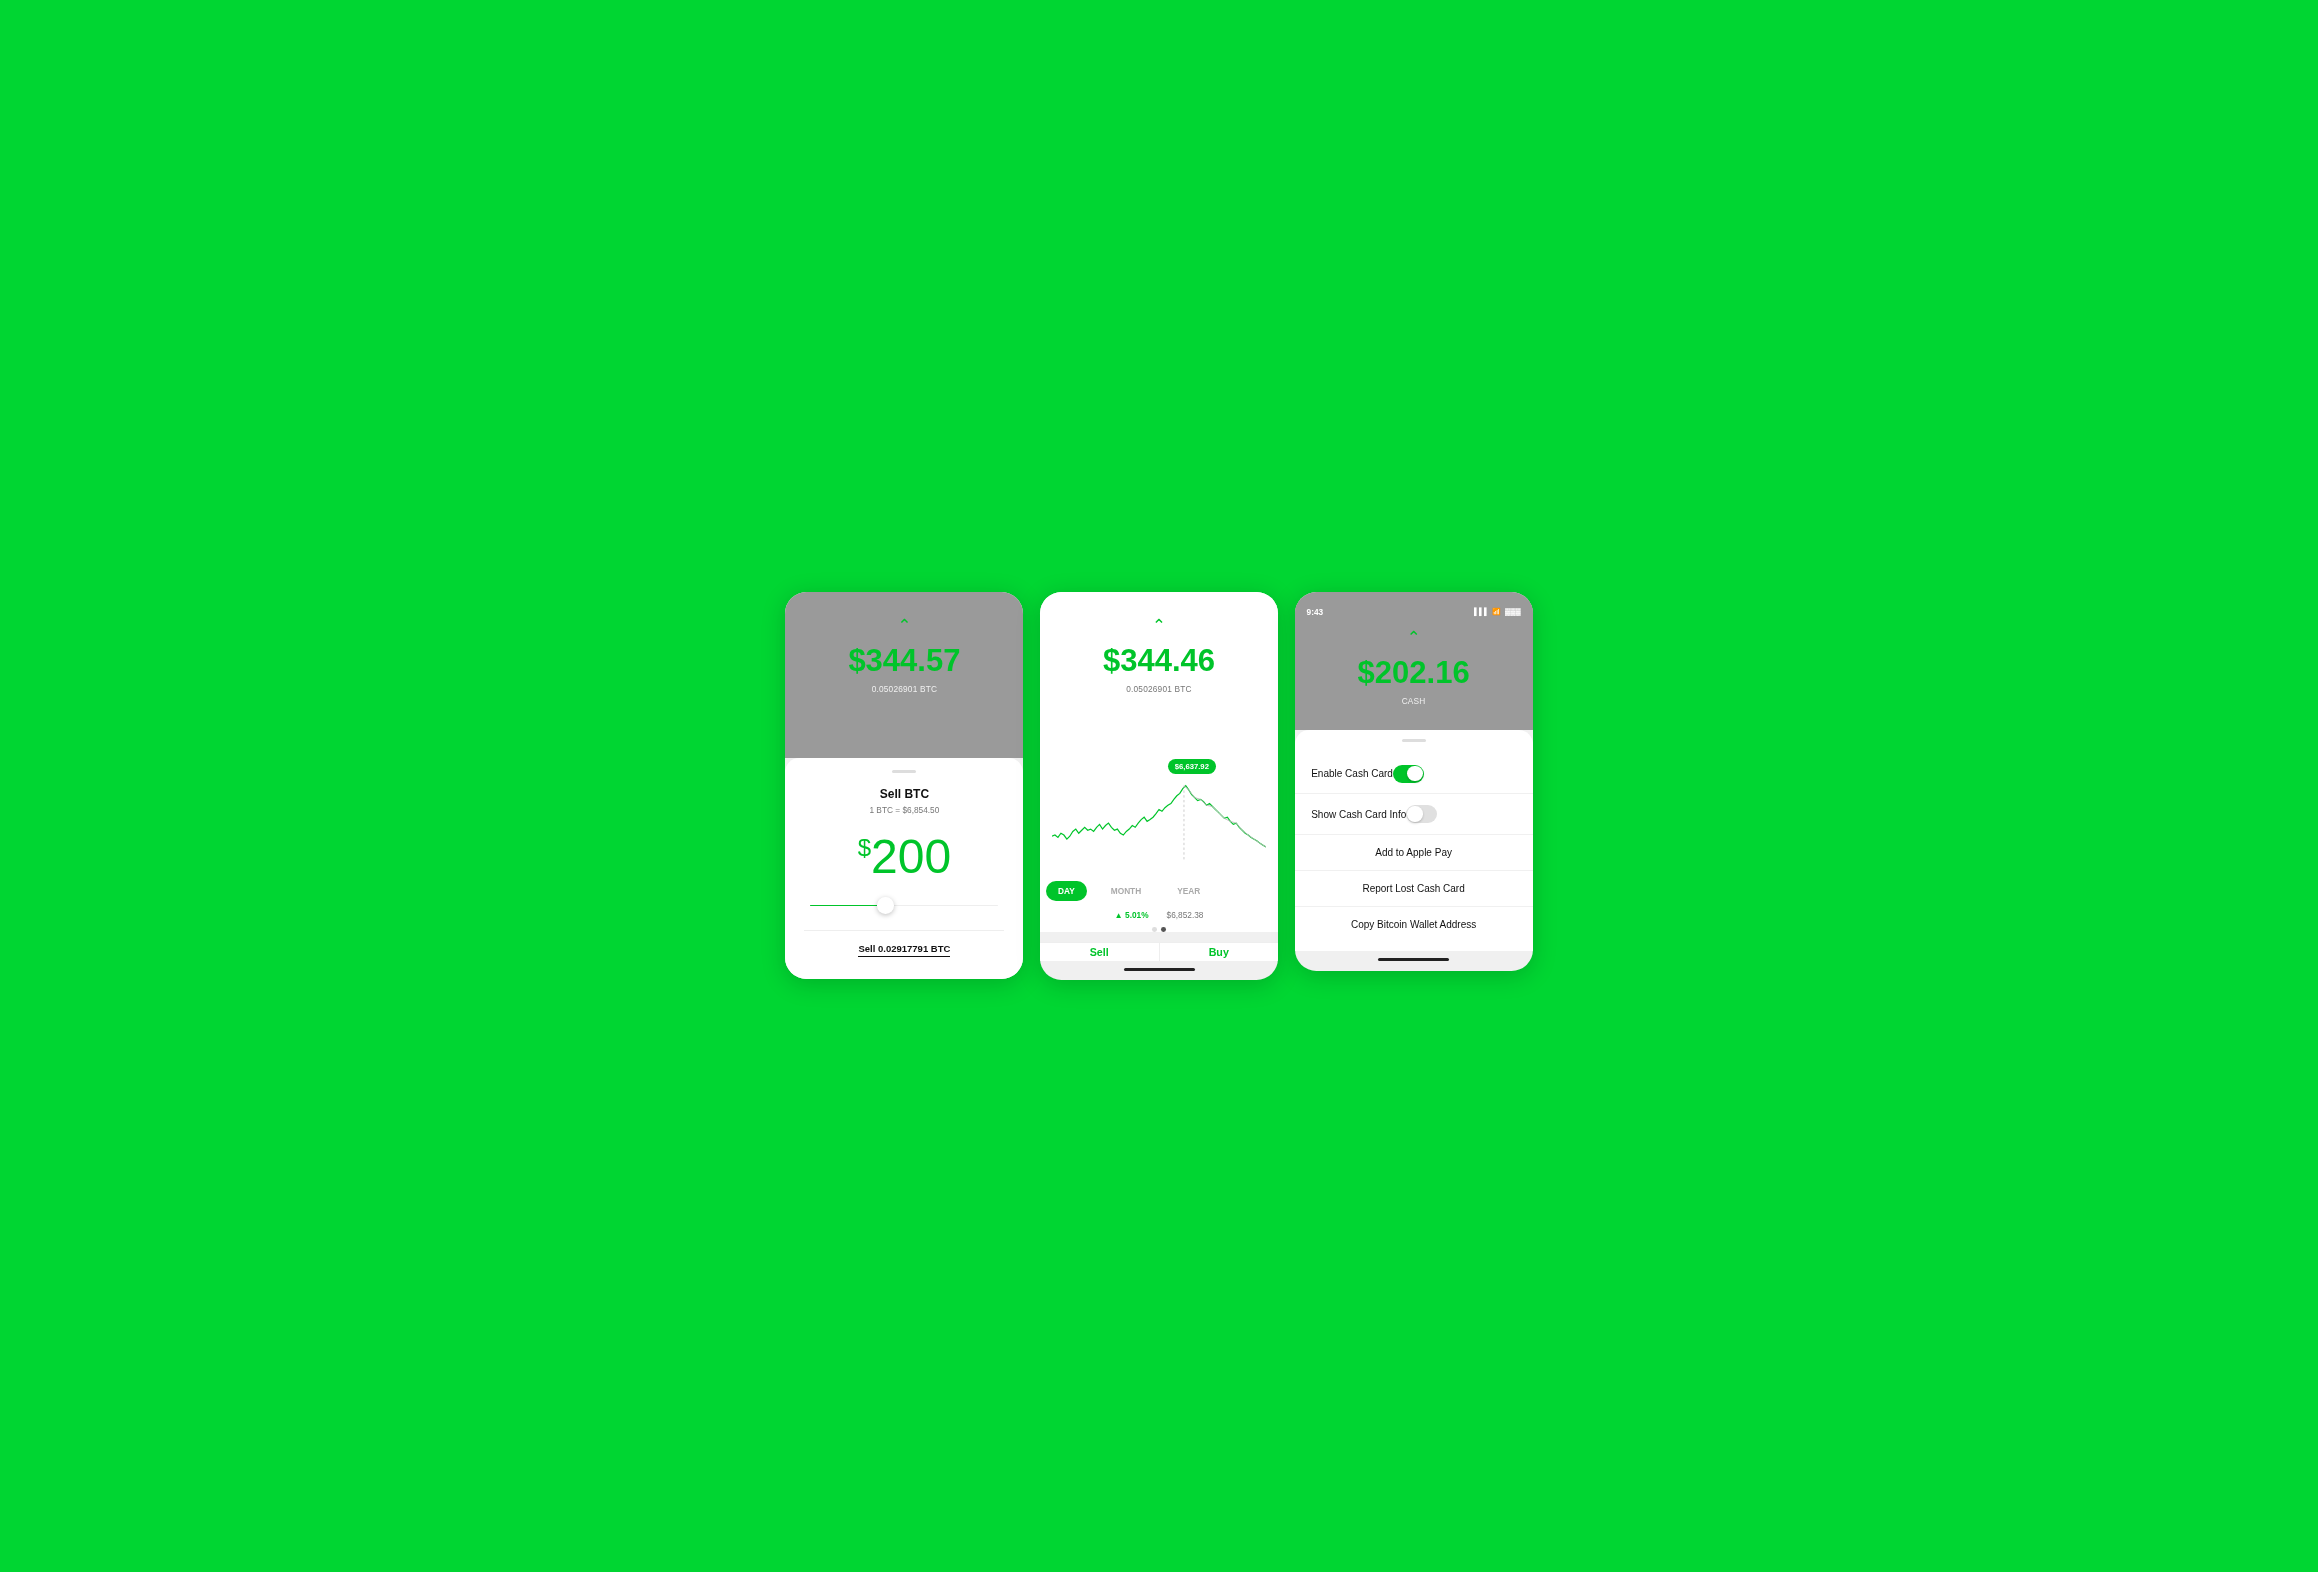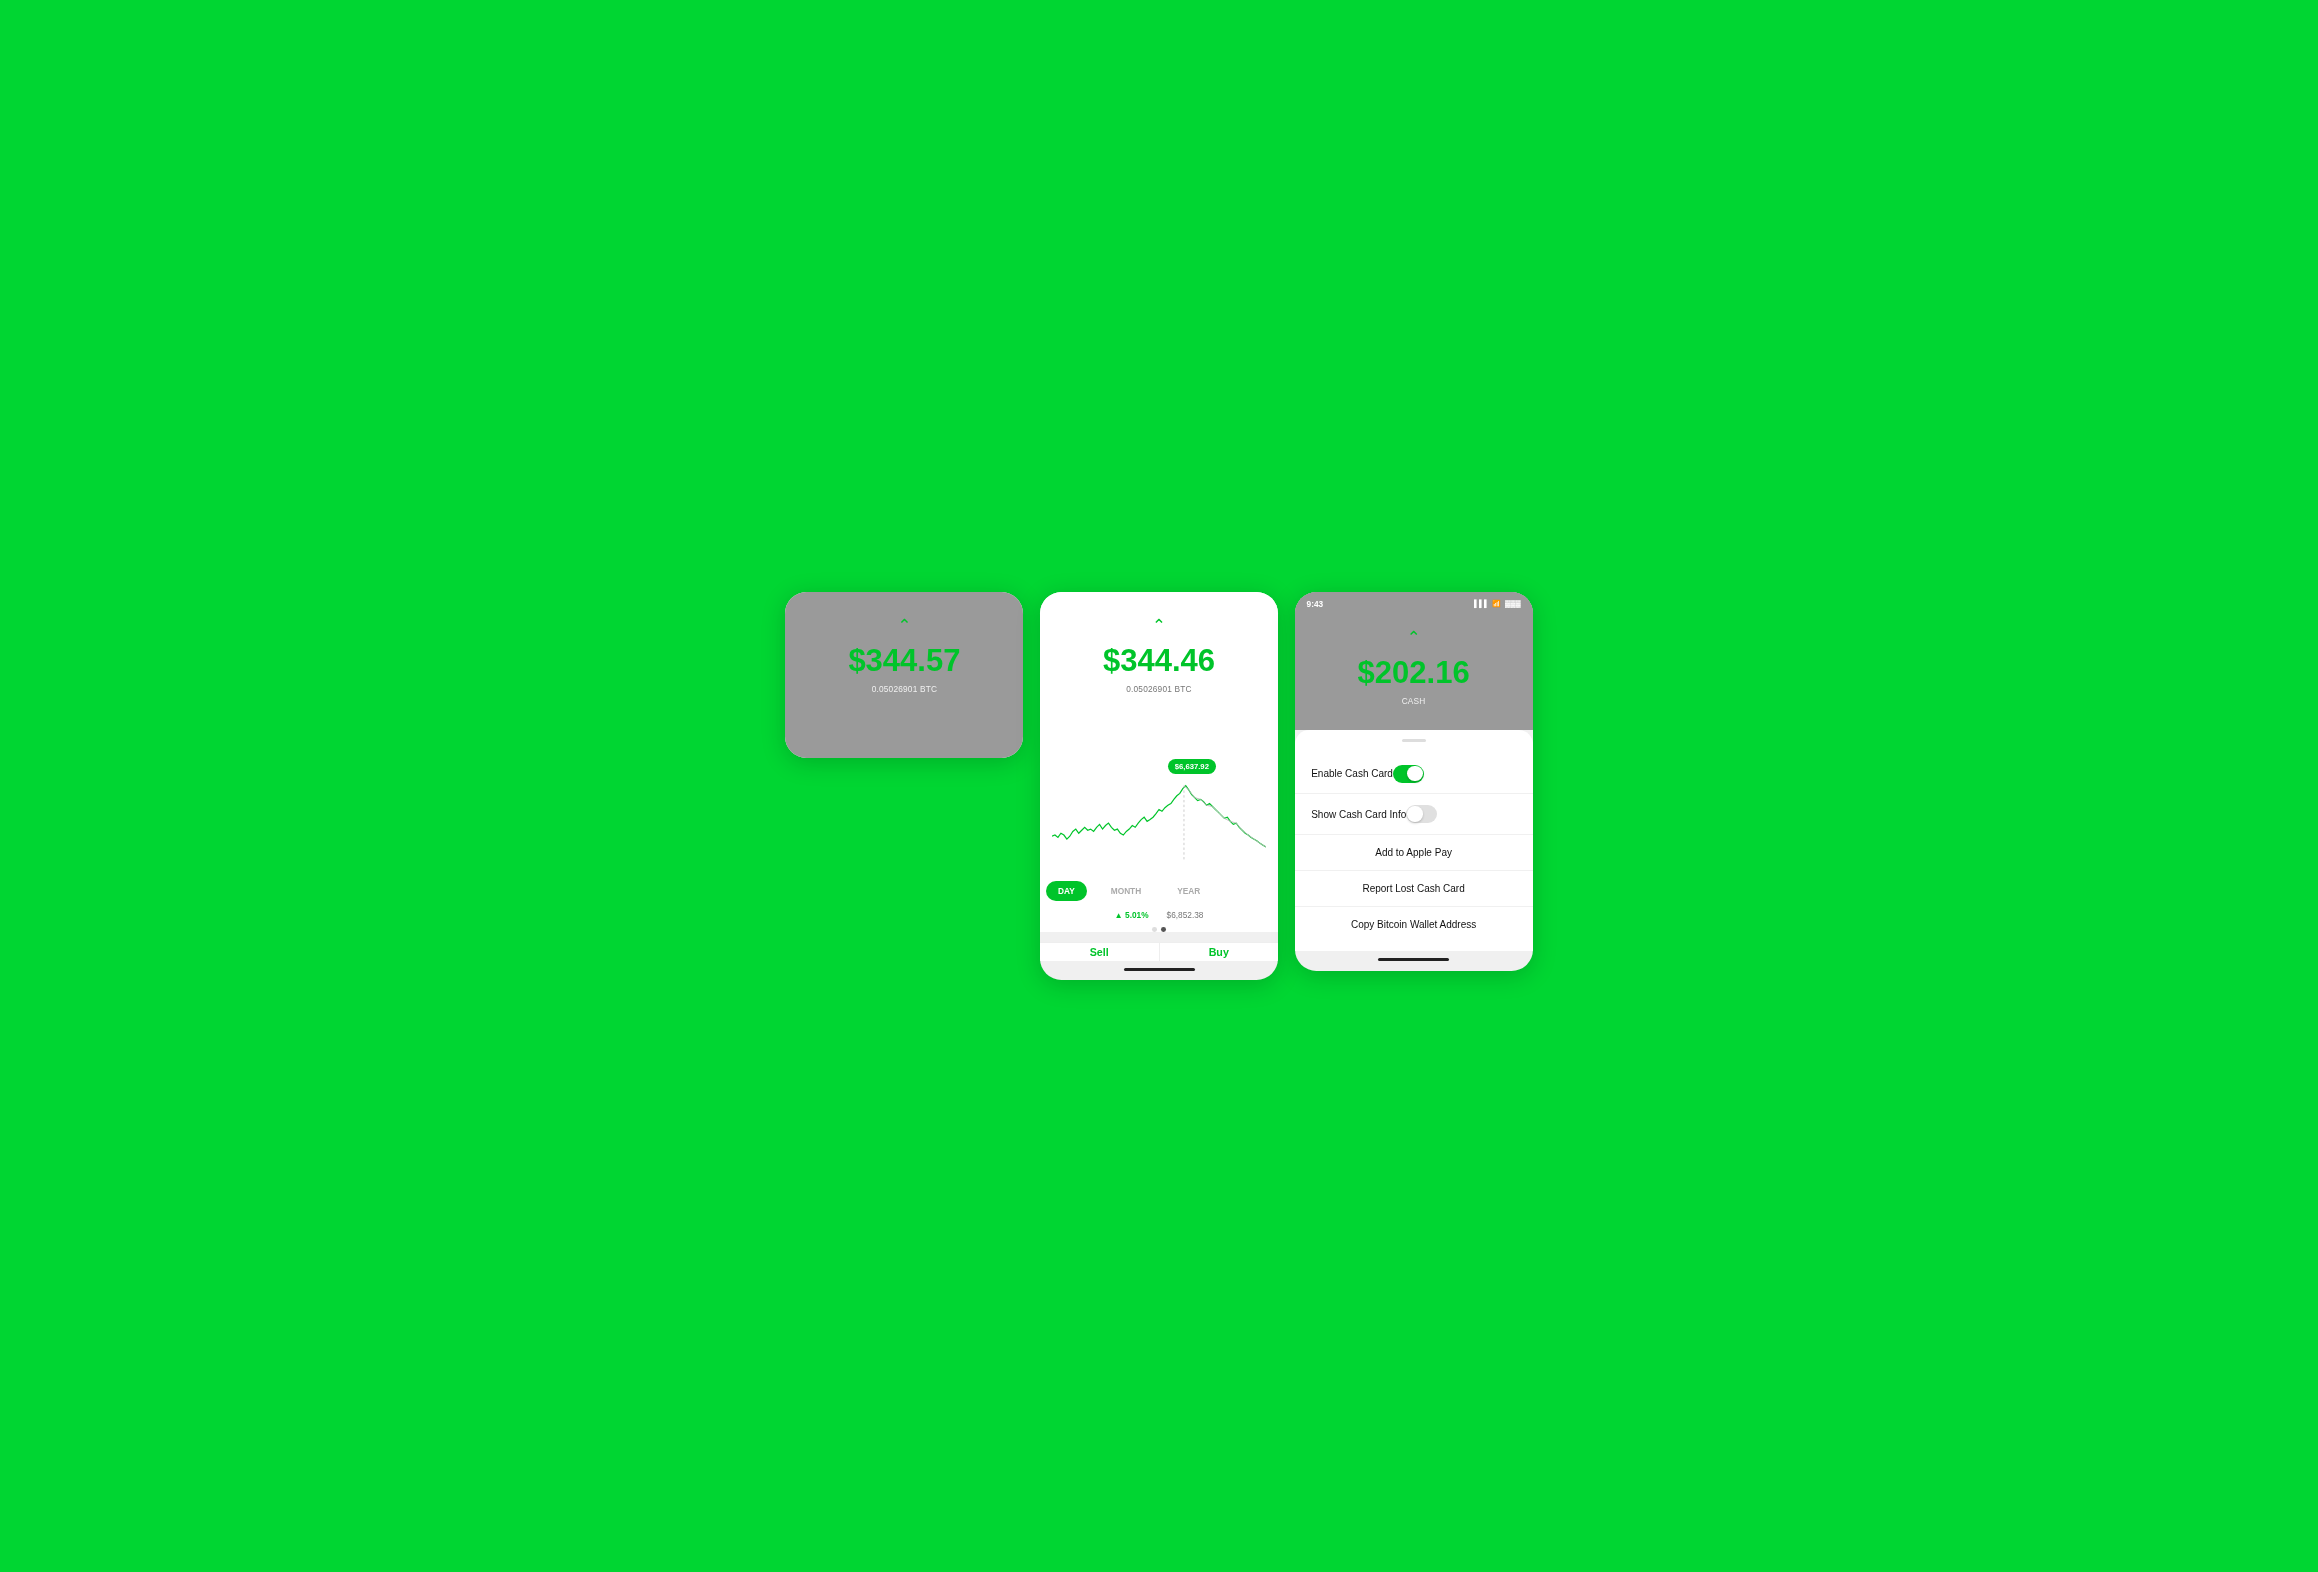--- a/index.html
+++ b/index.html
@@ -247,21 +247,21 @@
     
     .screen3-top {
       background: #9a9a9a;
       padding: 30px 12px 12px;
       display: flex;
       flex-direction: column;
       align-items: center;
     }
     .status-bar {
       position: absolute;
-      top: 0;
+      top: 8px;
       left: 0;
       right: 0;
       display: flex;
       justify-content: space-between;
       align-items: center;
       padding: 7.1px 12px 4.8px;
       background: #9a9a9a;
       font-size: 8.3px;
       font-weight: 600;
       color: white;
@@ -371,20 +371,39 @@
 </head>
 <body>
 
 <div class="screens-container">
 
   <div class="screen">
     <div class="screen1-top">
       <div class="chevron-up">⌃</div>
       <div class="balance-amount">$344.57</div>
       <div class="balance-sub">0.05026901 BTC</div>
+    </div>
+    <div class="sheet">
+      <div class="sheet-handle"></div>
+      <div class="sheet-title">Sell BTC</div>
+      <div class="sheet-subtitle">1 BTC = $6,854.50</div>
+      <div class="large-amount">
+        <sup>$</sup>200
+      </div>
+      <div class="slider-container">
+        <div class="slider-track">
+          <div class="slider-fill"></div>
+          <div class="slider-thumb"></div>
+        </div>
+      </div>
+      <div class="sheet-footer">
+        <div class="sheet-footer-text">
+          <span class="sheet-footer-underline">Sell 0.02917791 BTC</span>
+        </div>
+      </div>
     </div>
   </div>
 
   <div class="screen">
     <div class="screen2-top">
       <div class="chevron-up" style="color:#00C42A;">⌃</div>
       <div class="balance-amount">$344.46</div>
       <div class="balance-sub" style="color:#777;">0.05026901 BTC</div>
     </div>
     <div style="background:white; padding: 6px 6px 0;">

